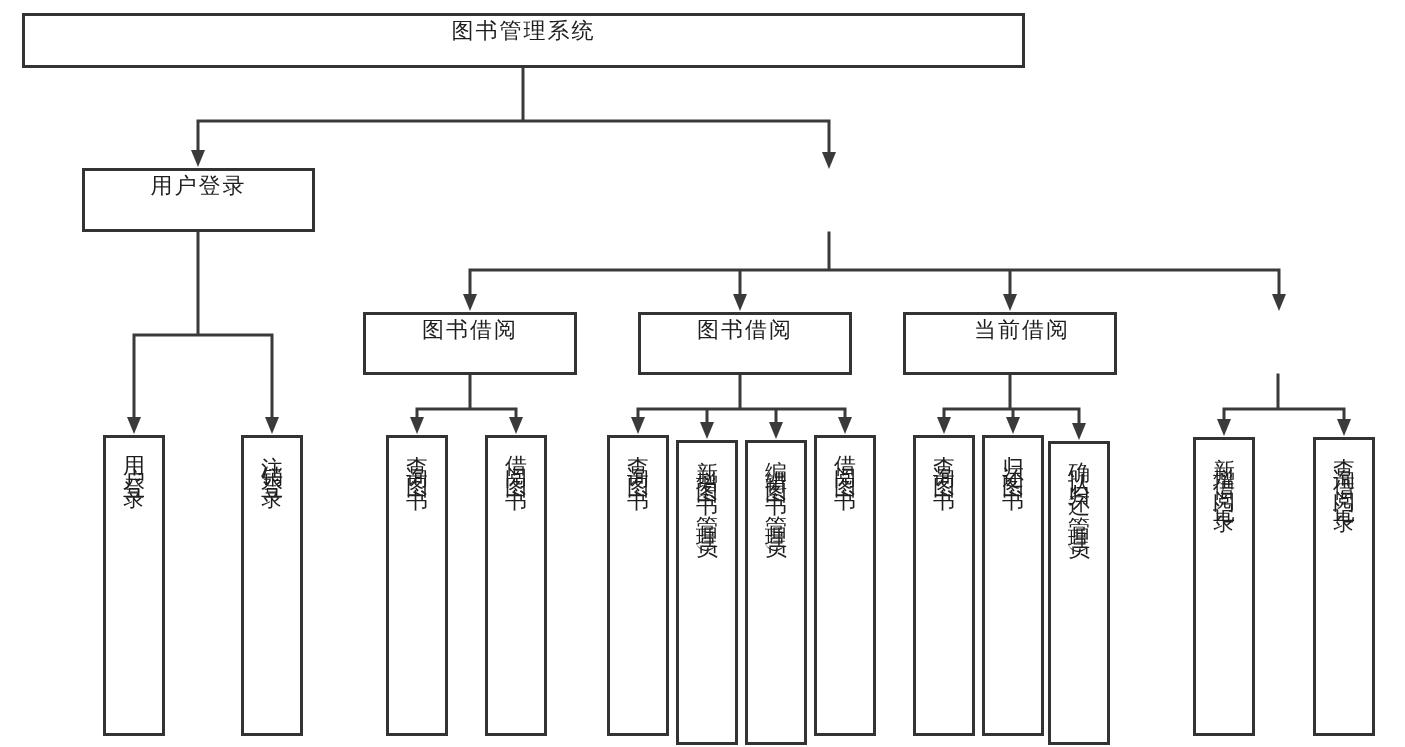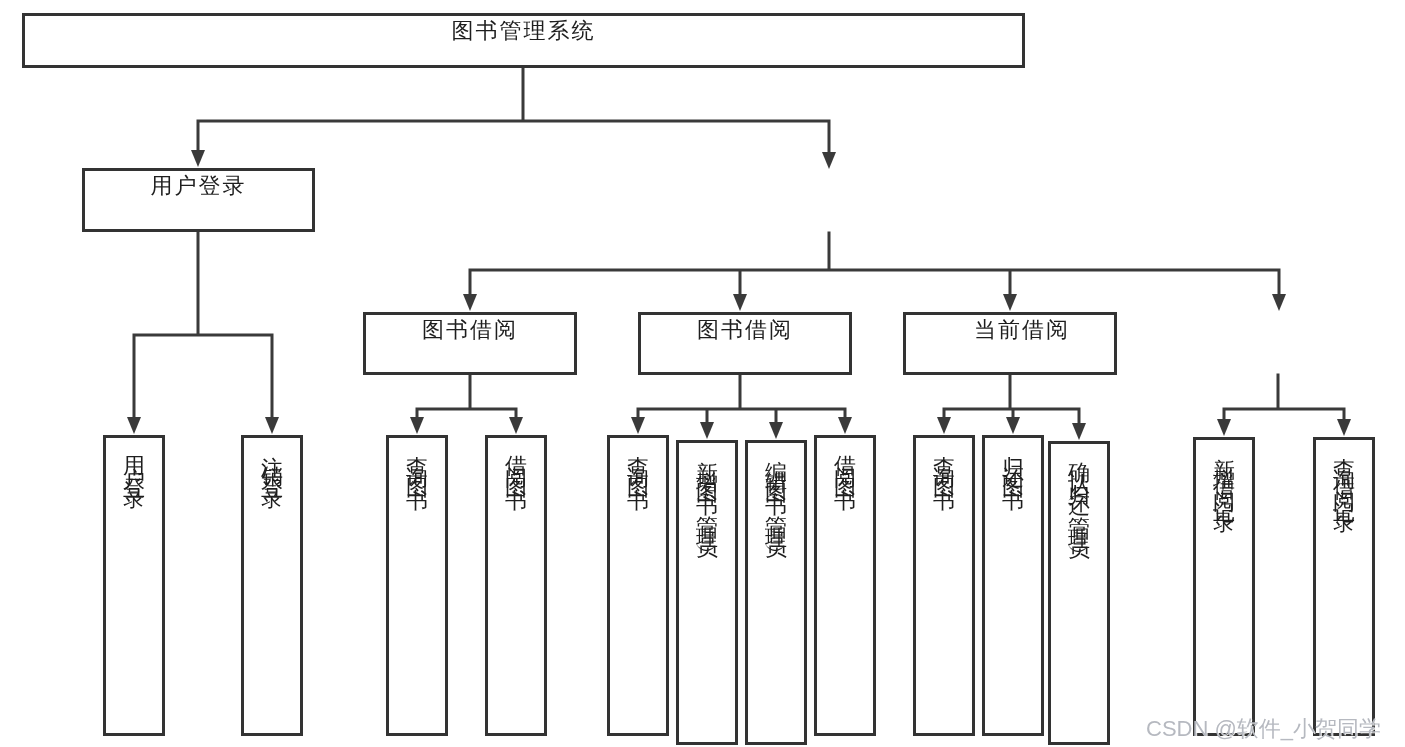--- a/index.html
+++ b/index.html
@@ -145,15 +145,14 @@
     <span class="vlabel">确认归还（管理员）</span>
   </div>
 
   <div class="box" style="left:1193px; top:437px; width:62px; height:299px;">
     <span class="vlabel">新增借阅记录</span>
   </div>
   <div class="box" style="left:1313px; top:437px; width:62px; height:299px;">
     <span class="vlabel">查询借阅记录</span>
   </div>
 
-  <div class="watermark">CSDN @软件_小贺同学</div>
 
 </div>
 
 </body></html>

